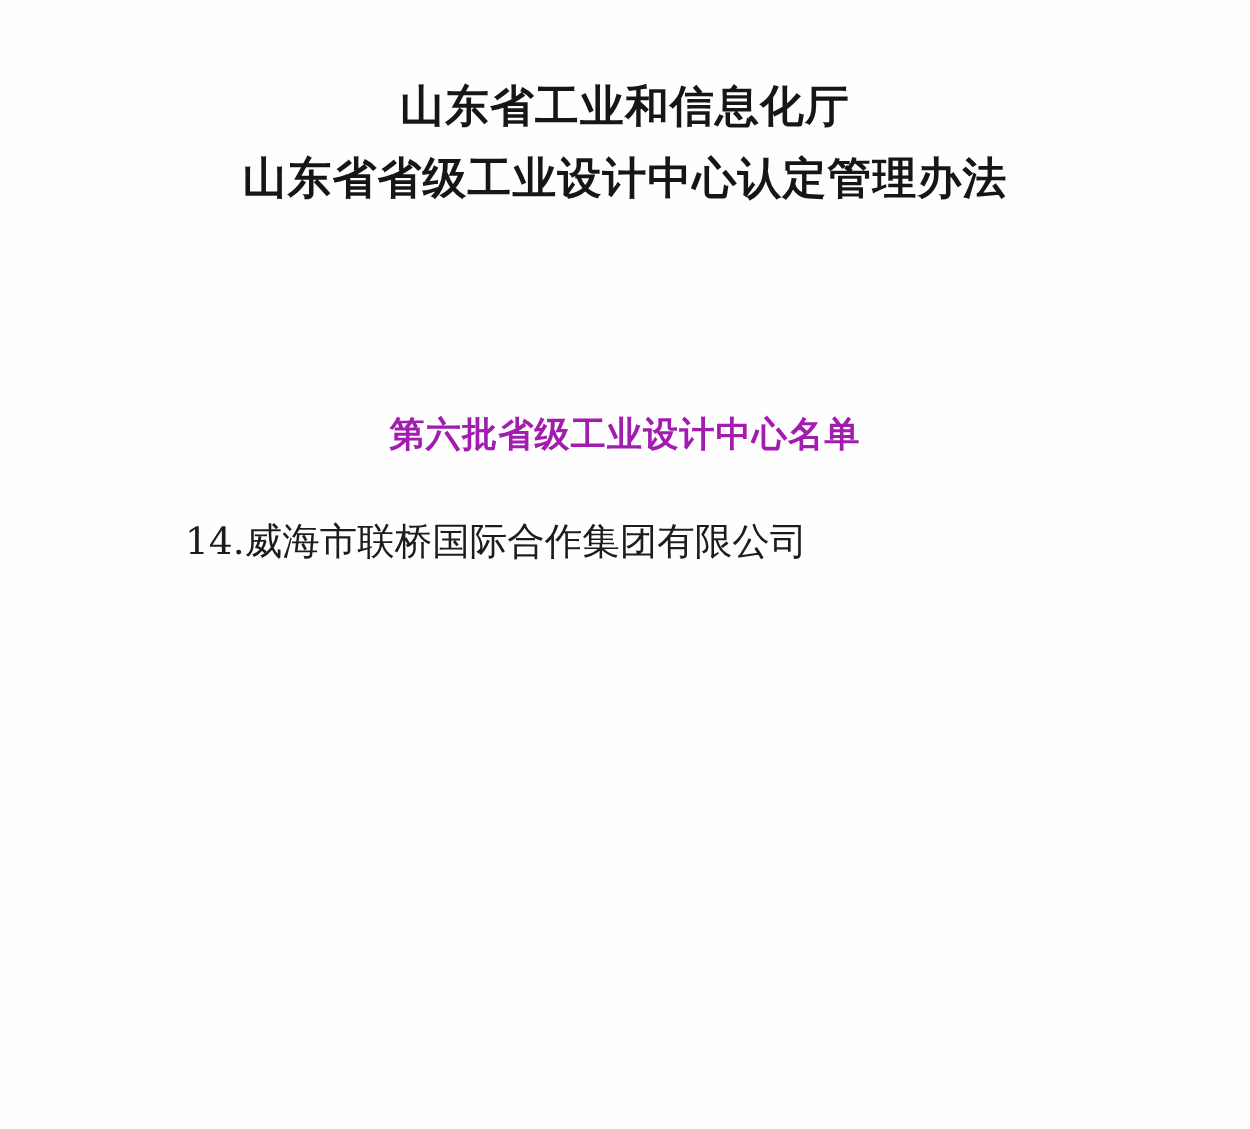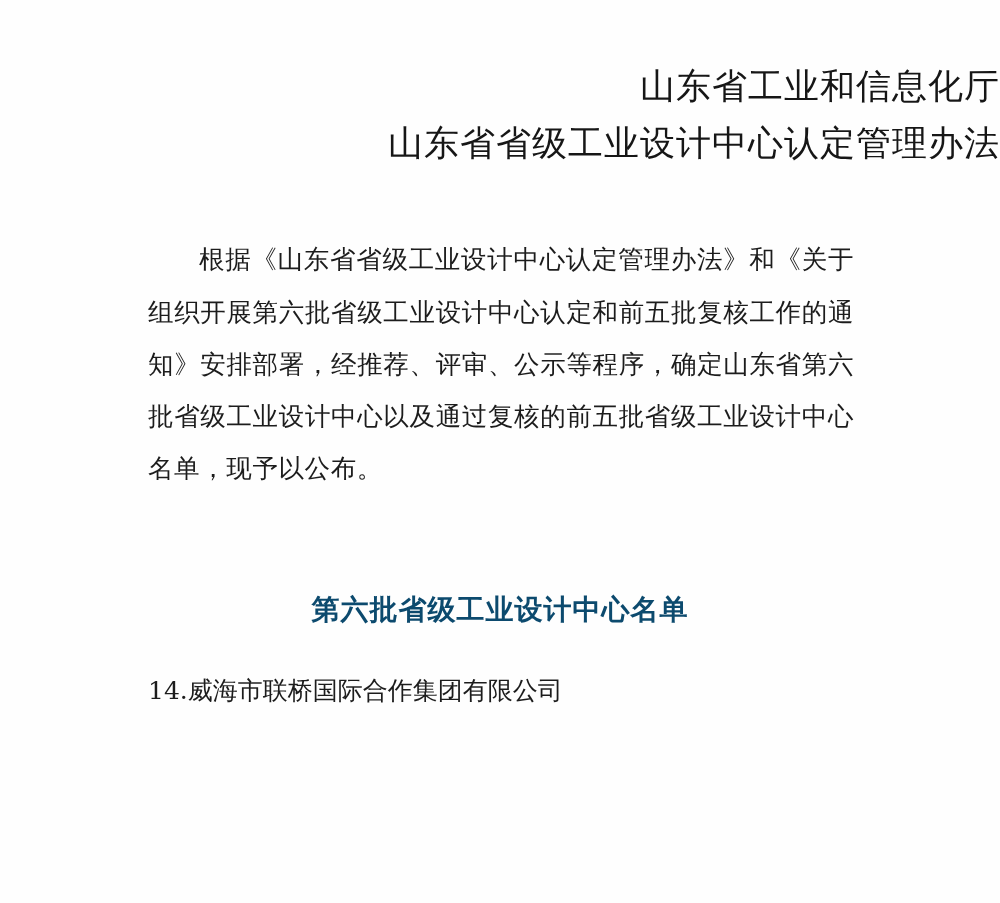--- a/index.html
+++ b/index.html
@@ -17,23 +17,23 @@
   .page {
     position: relative;
     width: 1000px;
     height: 903px;
     background: #fefefe;
     box-sizing: border-box;
   }
   .doc-title {
     margin: 0;
     padding-top: 58px;
-    text-align: right;
+    text-align: center;
     font-size: 35px;
-    font-weight: normal;
+    font-weight: bold;
     line-height: 1.62;
     letter-spacing: 1px;
     color: #161616;
   }
   .doc-title .line {
     display: block;
     white-space: nowrap;
   }
   .body-block {
     margin-top: 62px;
@@ -52,46 +52,45 @@
     margin: 0;
     text-indent: 2em;
   }
   .section-heading {
     margin: 0;
     padding-top: 96px;
     text-align: center;
     font-size: 28px;
     font-weight: bold;
     letter-spacing: 1px;
-    color: #0c4a6e;
+    color: #a21caf;
   }
   .list-block {
     margin-top: 38px;
     padding: 0 146px 0 148px;
-    font-size: 25px;
+    font-size: 30px;
     line-height: 1.9;
     color: #1c1c1c;
   }
   .list-item {
     margin: 0;
     white-space: nowrap;
   }
 </style>
 </head>
 <body>
 
 <div class="page">
 
   <h1 class="doc-title">
     <span class="line">山东省工业和信息化厅</span>
     <span class="line">山东省省级工业设计中心认定管理办法</span>
   </h1>
 
   <div class="body-block">
-    <p class="para">根据《山东省省级工业设计中心认定管理办法》和《关于组织开展第六批省级工业设计中心认定和前五批复核工作的通知》安排部署，经推荐、评审、公示等程序，确定山东省第六批省级工业设计中心以及通过复核的前五批省级工业设计中心名单，现予以公布。</p>
   </div>
 
   <h2 class="section-heading">第六批省级工业设计中心名单</h2>
 
   <div class="list-block">
     <p class="list-item">14.威海市联桥国际合作集团有限公司</p>
   </div>
 
 </div>
 

